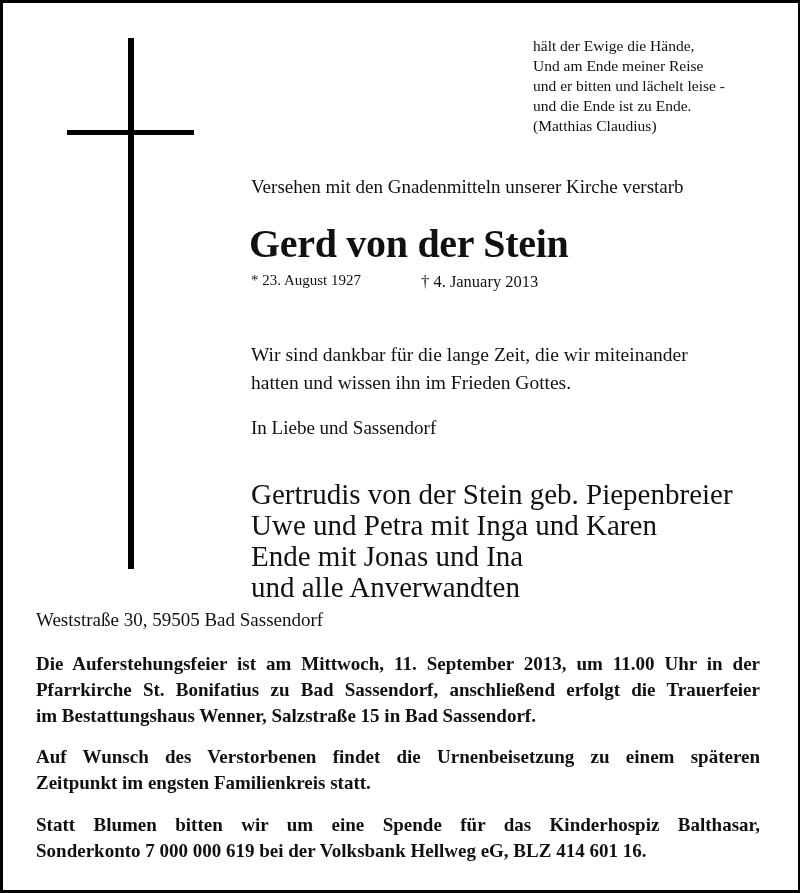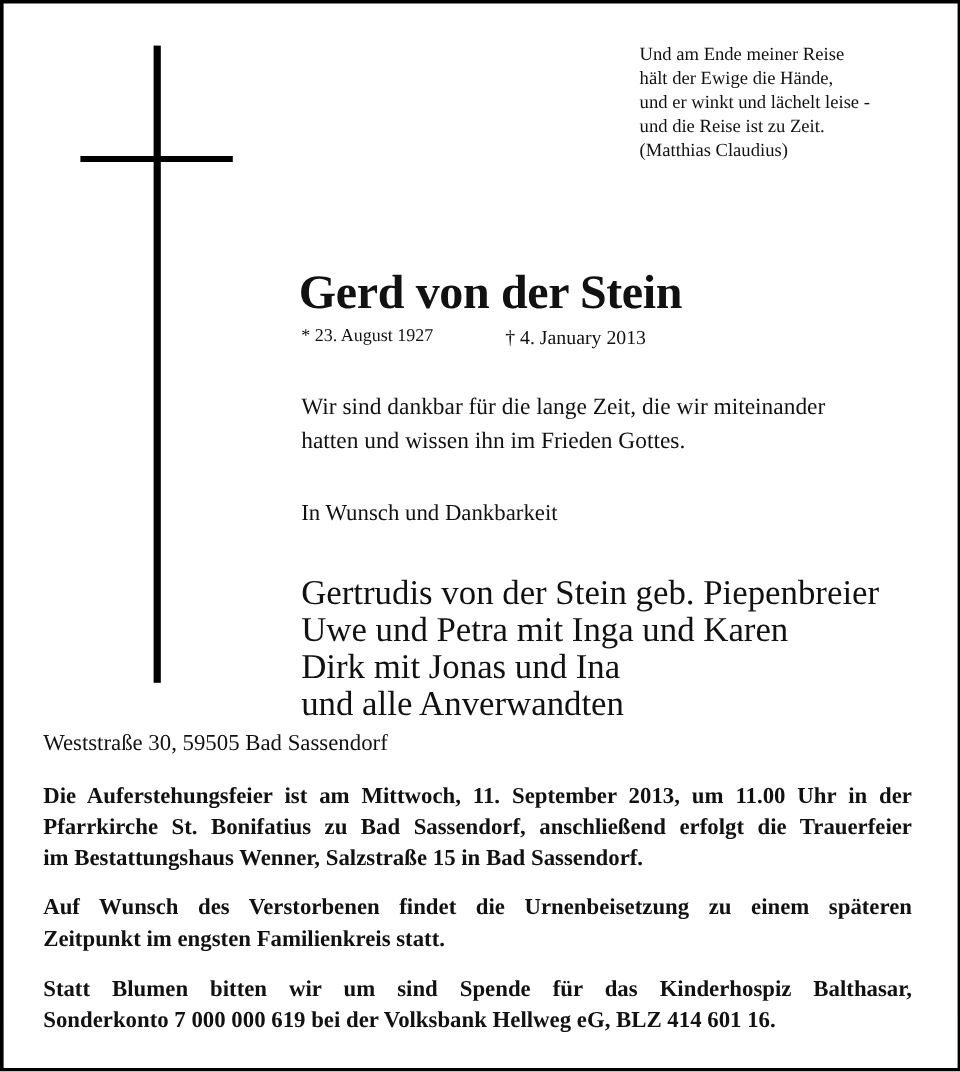--- a/index.html
+++ b/index.html
@@ -16,76 +16,77 @@
     .cross-v { position: absolute; left: 125px; top: 35px; width: 6px; height: 531px; background: #000; }
     .cross-h { position: absolute; left: 64px; top: 127px; width: 127px; height: 5px; background: #000; }
     .quote {
       position: absolute; left: 530px; top: 33px;
       font-size: 15.5px; line-height: 20px; white-space: nowrap;
     }
     .intro { position: absolute; left: 248px; top: 173px; font-size: 19px; white-space: nowrap; }
     .name { position: absolute; left: 246px; top: 217px; font-size: 40px; font-weight: bold; white-space: nowrap; letter-spacing: -0.3px; }
     .birth { position: absolute; left: 248px; top: 269px; font-size: 15px; white-space: nowrap; }
     .death { position: absolute; left: 418px; top: 269px; font-size: 16.5px; white-space: nowrap; }
-    .thanks { position: absolute; left: 248px; top: 323px; font-size: 19.5px; line-height: 28px; white-space: nowrap; }
+    .thanks { position: absolute; left: 248px; top: 338px; font-size: 19.5px; line-height: 28px; white-space: nowrap; }
     .love { position: absolute; left: 248px; top: 414px; font-size: 19px; white-space: nowrap; }
     .family { position: absolute; left: 248px; top: 476px; font-size: 29px; line-height: 31px; white-space: nowrap; }
     .address { position: absolute; left: 33px; top: 606px; font-size: 19px; white-space: nowrap; }
     .para { position: absolute; left: 33px; right: 38px; font-size: 19px; line-height: 26px; text-align: justify; font-weight: bold; }
     .para1 { top: 648px; }
     .para2 { top: 741px; }
     .para3 { top: 809px; }
     .line { display: block; white-space: nowrap; }
     .just { display: block; text-align: justify; text-align-last: justify; white-space: normal; }
   </style>
 </head>
 <body>
 
 <div class="frame">
 
   <div class="cross-v"></div>
   <div class="cross-h"></div>
 
   <div class="quote">
+    <span class="line">hält der Ewige die Hände,</span>
     <span class="line">Und am Ende meiner Reise</span>
-    <span class="line">hält der Ewige die Hände,</span>
-    <span class="line">und er winkt und lächelt leise -</span>
-    <span class="line">und die Reise ist zu Zeit.</span>
+    <span class="line">und er bitten und lächelt leise -</span>
+    <span class="line">und die Ende ist zu Ende.</span>
     <span class="line">(Matthias Claudius)</span>
   </div>
 
+  <div class="intro">Versehen mit den Gnadenmitteln unserer Kirche verstarb</div>
   <div class="name">Gerd von der Stein</div>
   <div class="birth">* 23. August 1927</div>
   <div class="death">† 4. January 2013</div>
 
   <div class="thanks">
     <span class="line">Wir sind dankbar für die lange Zeit, die wir miteinander</span>
     <span class="line">hatten und wissen ihn im Frieden Gottes.</span>
   </div>
 
-  <div class="love">In Wunsch und Dankbarkeit</div>
+  <div class="love">In Liebe und Sassendorf</div>
 
   <div class="family">
     <span class="line">Gertrudis von der Stein geb. Piepenbreier</span>
     <span class="line">Uwe und Petra mit Inga und Karen</span>
-    <span class="line">Dirk mit Jonas und Ina</span>
+    <span class="line">Ende mit Jonas und Ina</span>
     <span class="line">und alle Anverwandten</span>
   </div>
 
   <div class="address">Weststraße 30, 59505 Bad Sassendorf</div>
 
   <div class="para para1">
     <span class="just">Die Auferstehungsfeier ist am Mittwoch, 11. September 2013, um 11.00 Uhr in der</span>
     <span class="just">Pfarrkirche St. Bonifatius zu Bad Sassendorf, anschließend erfolgt die Trauerfeier</span>
     <span class="line">im Bestattungshaus Wenner, Salzstraße 15 in Bad Sassendorf.</span>
   </div>
 
   <div class="para para2">
     <span class="just">Auf Wunsch des Verstorbenen findet die Urnenbeisetzung zu einem späteren</span>
     <span class="line">Zeitpunkt im engsten Familienkreis statt.</span>
   </div>
 
   <div class="para para3">
-    <span class="just">Statt Blumen bitten wir um sind Spende für das Kinderhospiz Balthasar,</span>
+    <span class="just">Statt Blumen bitten wir um eine Spende für das Kinderhospiz Balthasar,</span>
     <span class="line">Sonderkonto 7 000 000 619 bei der Volksbank Hellweg eG, BLZ 414 601 16.</span>
   </div>
 
 </div>
 
 </body></html>

